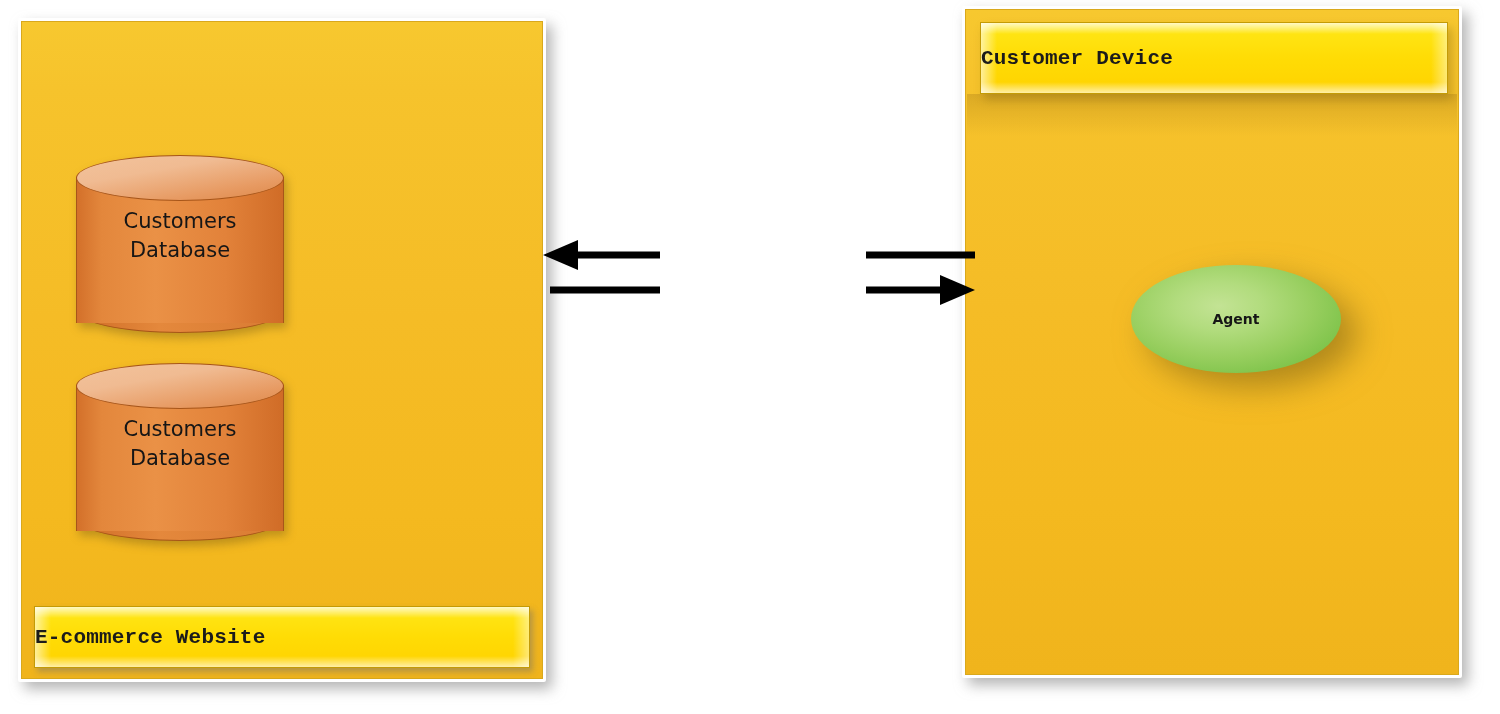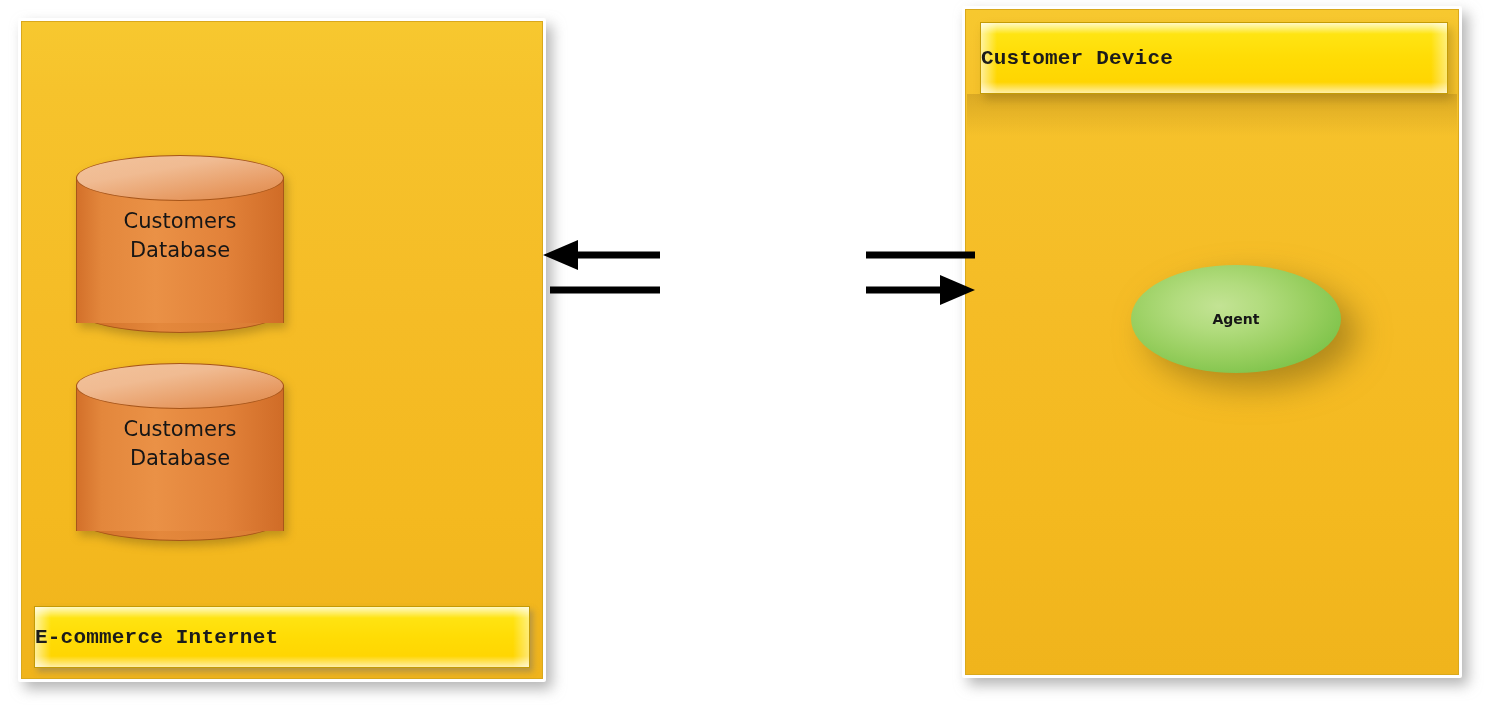--- a/index.html
+++ b/index.html
@@ -323,21 +323,21 @@
           <div>Customers</div>
           <div>Database</div>
         </div>
       </div>
 
 
       <div class="titlebar" id="titlebar-website">
         <div class="bevel"></div>
         <div class="bevel-side l"></div>
         <div class="bevel-side r"></div>
-        <div class="label">E-commerce Internet</div>
+        <div class="label">E-commerce Website</div>
       </div>
 
     </div>
   </div>
 
 
   <svg class="arrow-svg" viewBox="0 0 1500 714" xmlns="http://www.w3.org/2000/svg">
 
     <g>
       <line x1="660" y1="255" x2="570" y2="255" stroke="#000000" stroke-width="7"></line>

